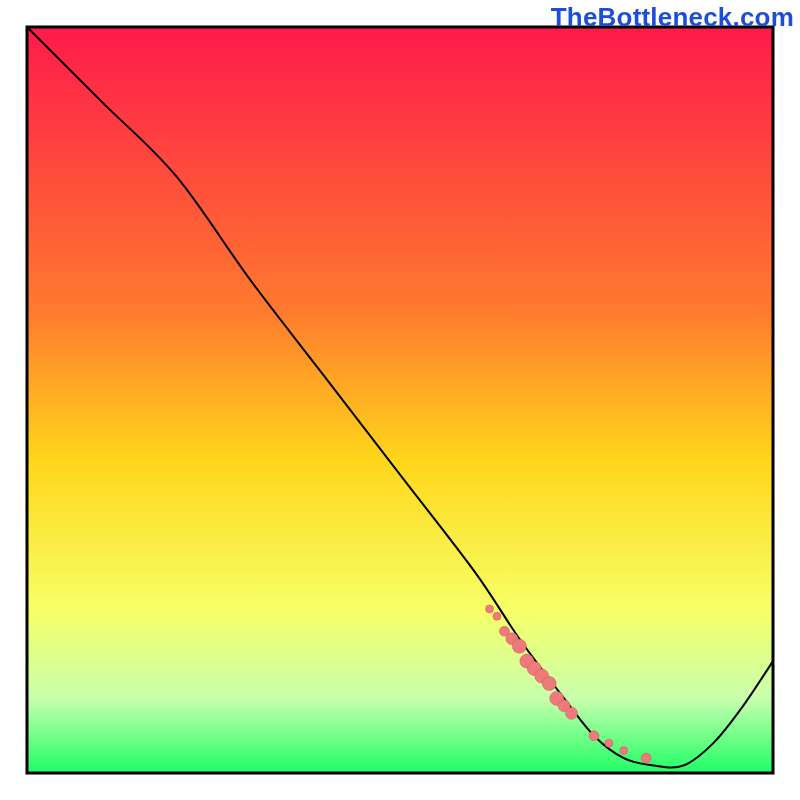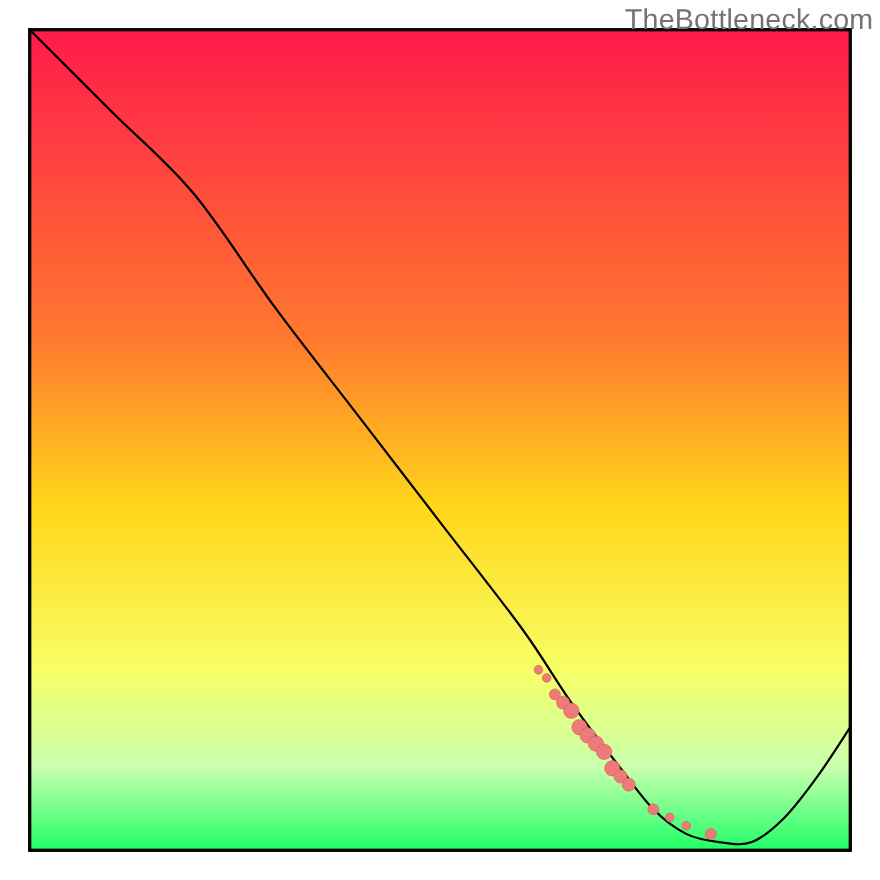--- a/index.html
+++ b/index.html
@@ -13,23 +13,23 @@
   }
   .frame {
     position: relative;
     width: 800px;
     height: 800px;
   }
   .watermark {
     position: absolute;
     top: 2px;
     right: 6px;
-    color: #737373;
+    color: #1d4ed8;
     font-size: 26px;
-    font-weight: 400;
+    font-weight: 700;
     letter-spacing: 0.2px;
     z-index: 10;
     user-select: none;
   }
   svg.plot {
     position: absolute;
     width: 800px;
     height: 800px;
   }
 </style>

